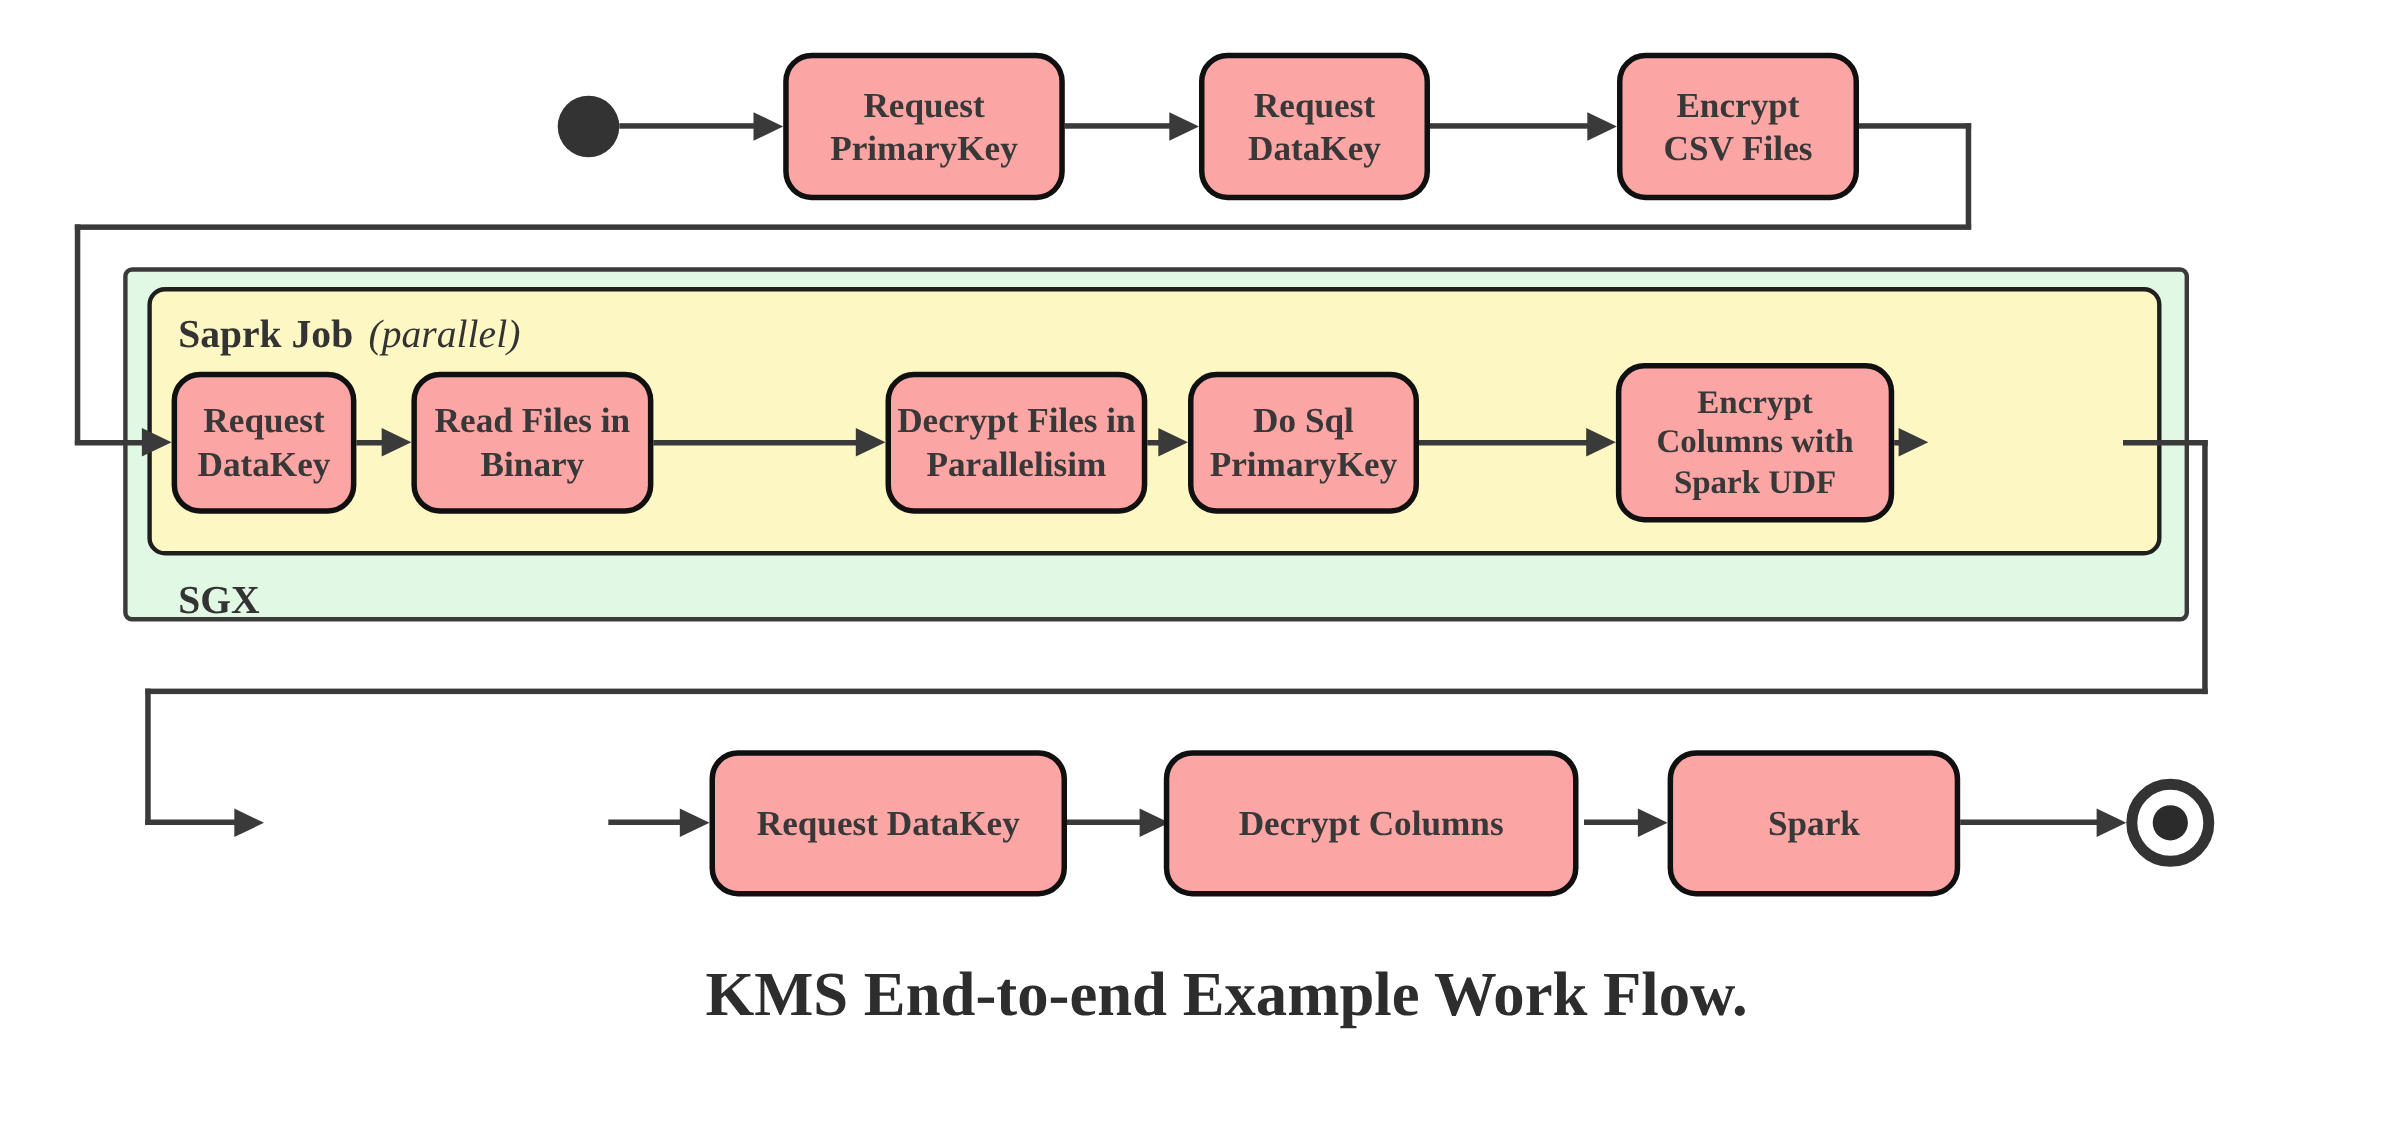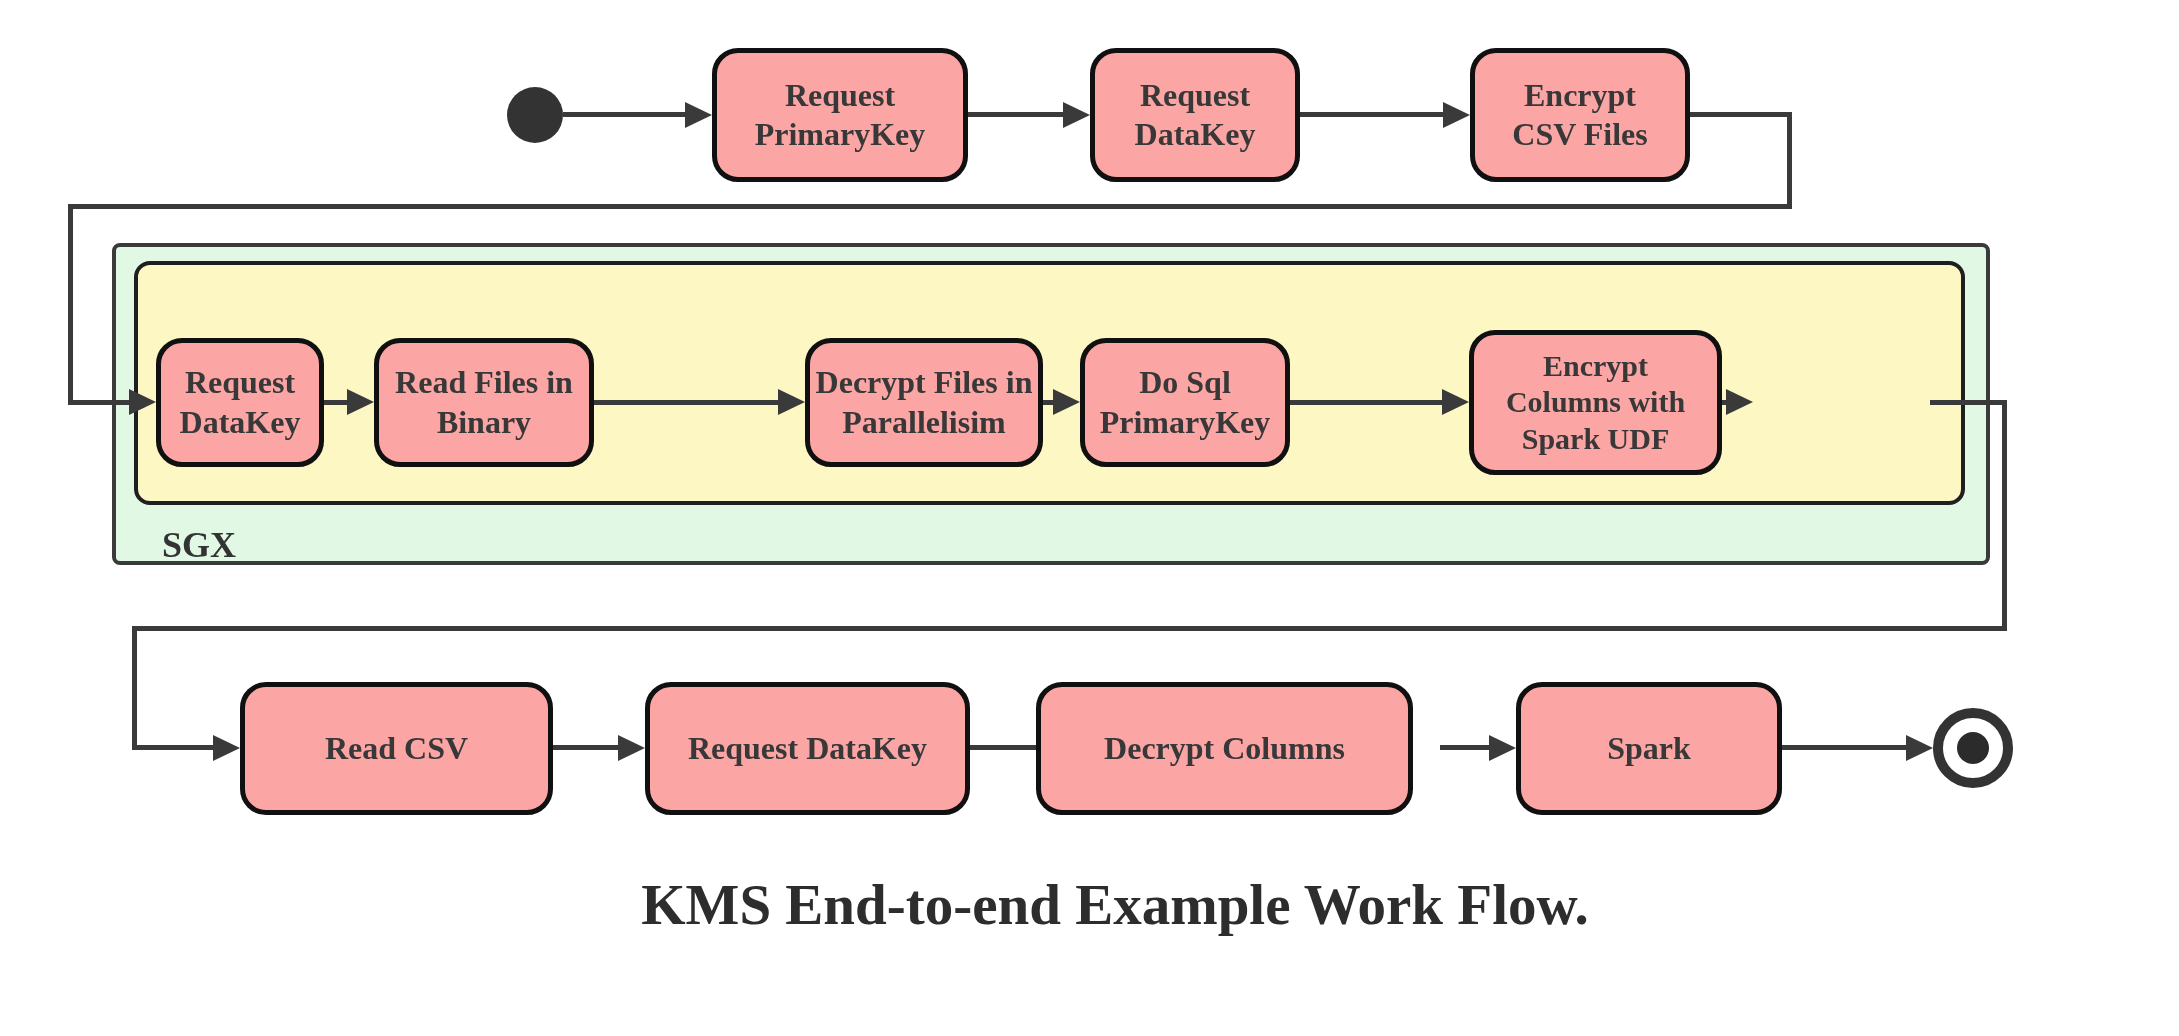--- a/index.html
+++ b/index.html
@@ -61,20 +61,23 @@
   }
 </style>
 </head>
 <body>
 
 <div id="canvas">
 
   <div class="container outer"></div>
   <div class="container inner"></div>
 
+  <div class="container-label" style="left:162px;top:282px;">
+    <span>Saprk Job</span><span class="italic-part">(parallel)</span>
+  </div>
   <div class="container-label" style="left:162px;top:524px;">SGX</div>
 
   <div class="hl" style="left:563px;top:112px;width:127px;"></div>
   <div class="ah" style="left:685px;top:102px;"></div>
 
   <div class="hl" style="left:968px;top:112px;width:100px;"></div>
   <div class="ah" style="left:1063px;top:102px;"></div>
 
   <div class="hl" style="left:1300px;top:112px;width:148px;"></div>
   <div class="ah" style="left:1443px;top:102px;"></div>
@@ -130,20 +133,19 @@
   <div class="node" style="left:374px;top:338px;width:220px;height:129px;">Read Files in
 Binary</div>
   <div class="node" style="left:805px;top:338px;width:238px;height:129px;">Decrypt Files in
 Parallelisim</div>
   <div class="node" style="left:1080px;top:338px;width:210px;height:129px;">Do Sql
 PrimaryKey</div>
   <div class="node" style="left:1469px;top:330px;width:253px;height:145px;font-size:30px;">Encrypt
 Columns with
 Spark UDF</div>
 
-  <div class="node" style="left:240px;top:682px;width:313px;height:133px;">Read CSV</div>
   <div class="node" style="left:645px;top:682px;width:325px;height:133px;">Request DataKey</div>
-  <div class="node" style="left:1036px;top:682px;width:377px;height:133px;">Decrypt Columns</div>
+  <div class="node" style="left:1058px;top:682px;width:377px;height:133px;">Decrypt Columns</div>
   <div class="node" style="left:1516px;top:682px;width:266px;height:133px;">Spark</div>
 
   <div class="diagram-title">KMS End-to-end Example Work Flow.</div>
 
 </div>
 
 </body></html>

